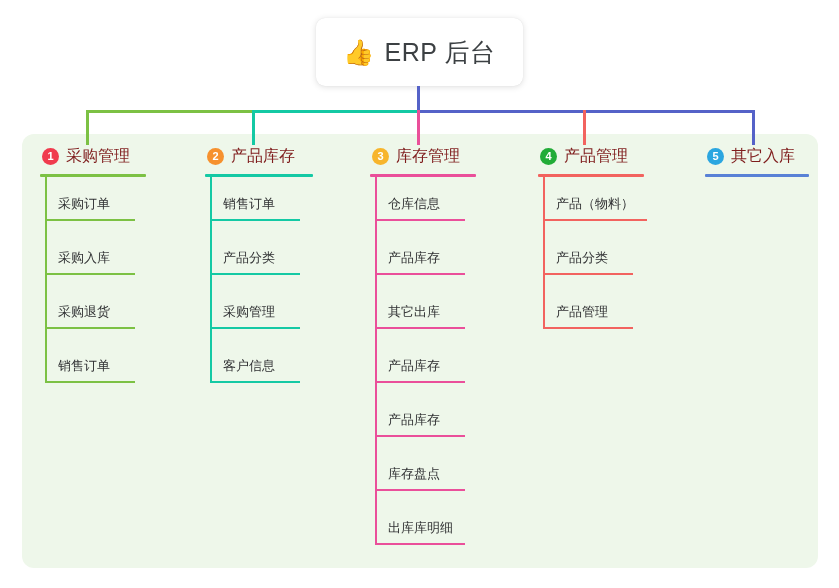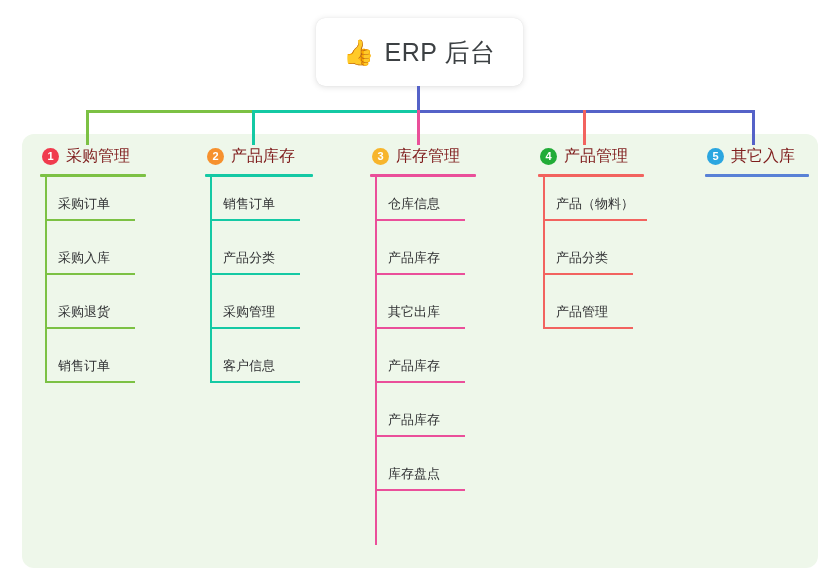--- a/index.html
+++ b/index.html
@@ -232,20 +232,24 @@
             <div class="item-rule" style="background: rgb(234, 79, 154); width: 90px;"></div>
           </div>
           <div class="item">
             <span class="item-label">产品库存</span>
             <div class="item-rule" style="background: rgb(234, 79, 154); width: 90px;"></div>
           </div>
           <div class="item">
             <span class="item-label">库存盘点</span>
             <div class="item-rule" style="background: rgb(234, 79, 154); width: 90px;"></div>
           </div>
+          <div class="item">
+            <span class="item-label">出库库明细</span>
+            <div class="item-rule" style="background: rgb(234, 79, 154); width: 90px;"></div>
+          </div>
         </div>
       </div>
       <div class="column" style="left: 538px;">
         <div class="col-head">
           <span class="badge" style="background: rgb(34, 172, 56);">4</span>
           <span class="col-title">产品管理</span>
         </div>
         <div class="head-rule" style="background: rgb(242, 99, 95); width: 106px;"></div>
         <div class="items">
           <div class="trunk" style="background: rgb(242, 99, 95); height: 152px;"></div>

